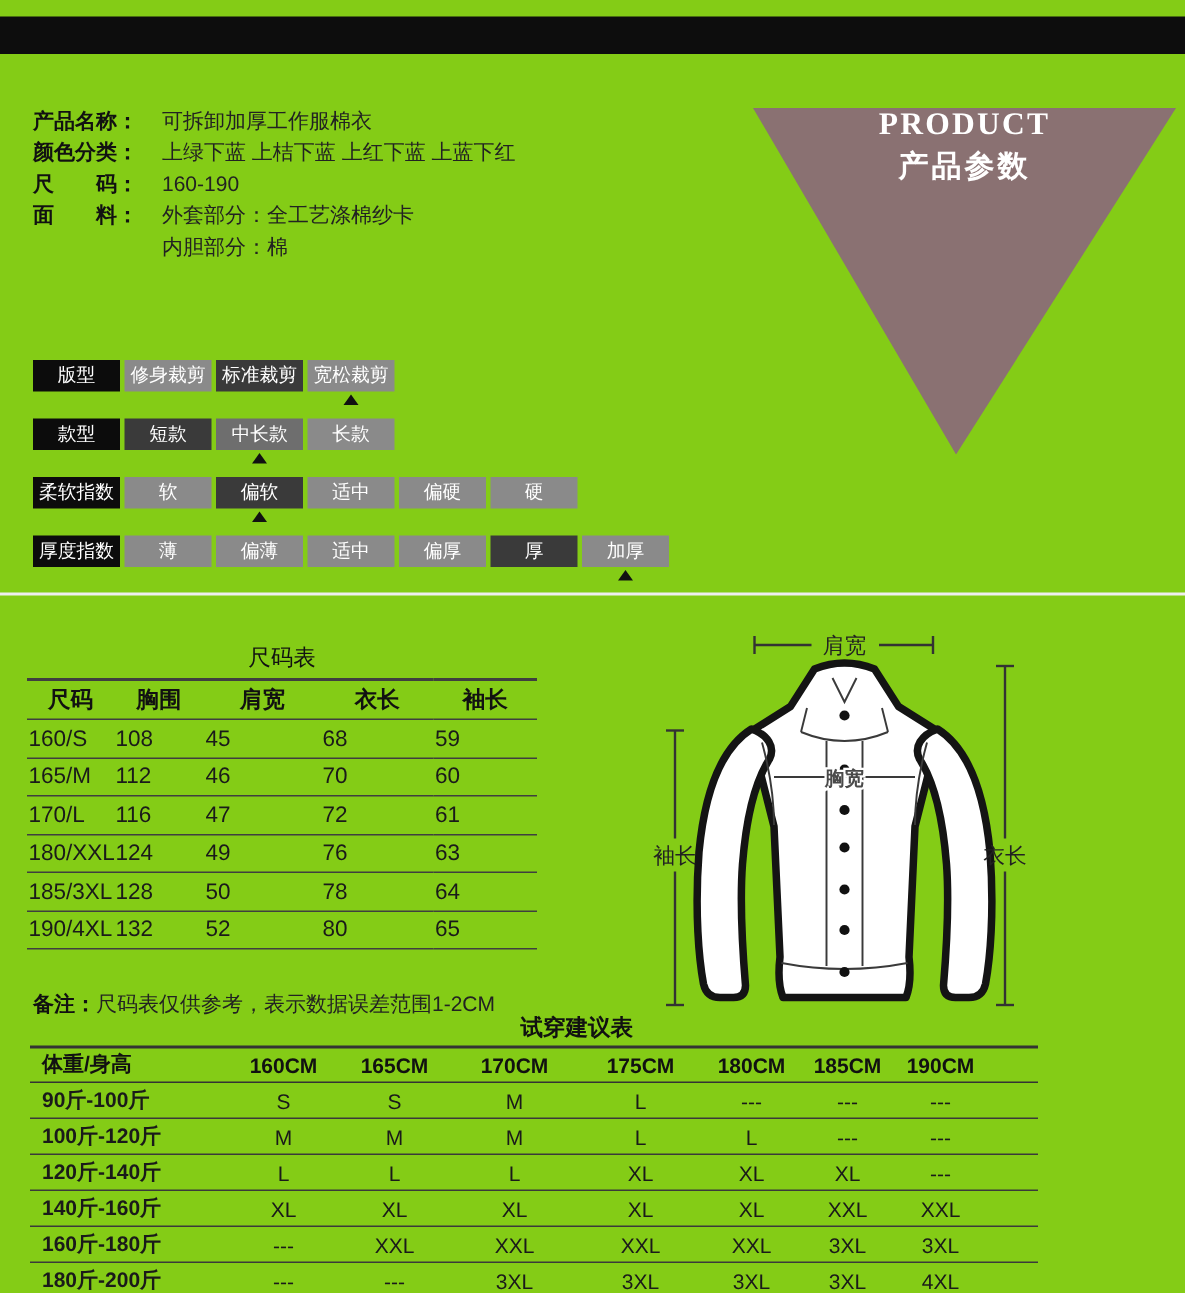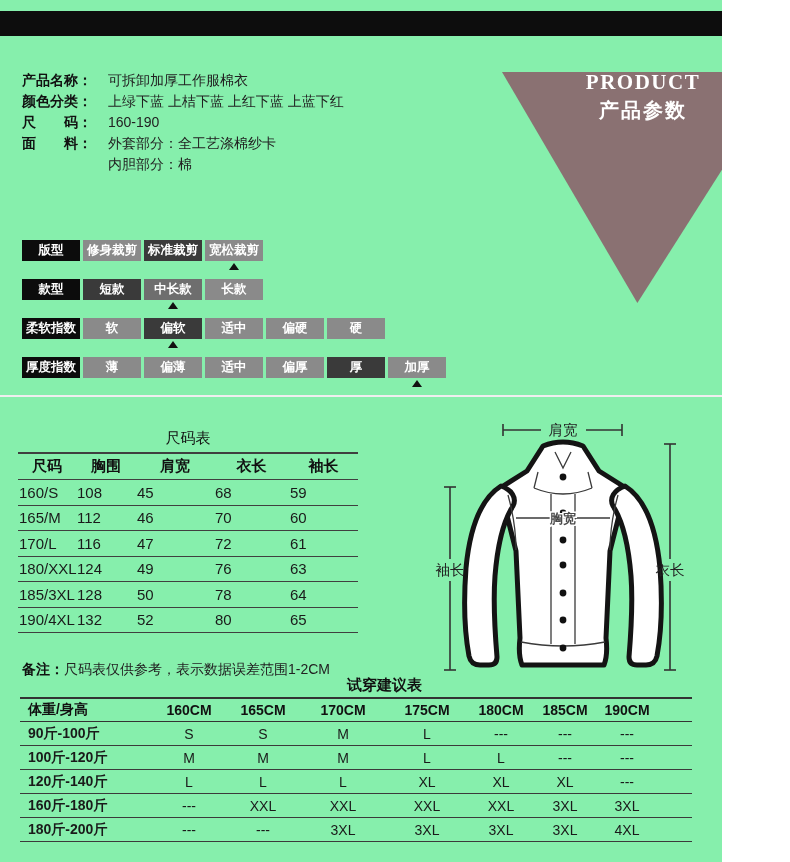--- a/index.html
+++ b/index.html
@@ -1,16 +1,16 @@
 <!DOCTYPE html>
 <html><head>
 <meta charset="utf-8">
 <style>
   html,body{margin:0;padding:0;background:#fff;}
-  #canvas{position:relative;width:722px;height:862px;background:#86efac;overflow:hidden;
+  #canvas{position:relative;width:790px;height:862px;background:#84cc16;overflow:hidden;
           font-family:"Liberation Sans",sans-serif;color:#1a1a1a;}
 
   .topbar{position:absolute;left:0;top:11px;width:790px;height:25px;background:#0d0d0d;}
 
   
   .pinfo{position:absolute;left:22px;top:70px;font-size:14px;line-height:21px;}
   .pirow{white-space:nowrap;}
   .pilbl{display:inline-block;width:86px;font-weight:bold;color:#111;}
   .pival{color:#222;}
 
@@ -18,21 +18,21 @@
   .tri{position:absolute;left:502px;top:72px;width:282px;height:231px;background:#8a7172;
        -webkit-clip-path:polygon(0 0,100% 0,48% 100%);clip-path:polygon(0 0,100% 0,48% 100%);
        text-align:center;color:#fff;}
   .tri-inner{}
   .tri .en{font-family:"Liberation Serif",serif;font-weight:bold;font-size:21px;line-height:21px;letter-spacing:1.5px;}
   .tri .cn{font-size:20px;font-weight:bold;margin-top:4px;letter-spacing:2px;}
 
   
   .attr-row{position:absolute;left:22px;display:flex;gap:3px;}
   .blk{width:58px;height:21px;line-height:21px;text-align:center;color:#fff;
-       font-size:12.5px;font-weight:bold;}
+       font-size:12.5px;font-weight:normal;}
   .optwrap{position:relative;width:58px;height:21px;}
   .optwrap .blk{width:100%;height:100%;}
   .blk.label{background:#0c0c0c;}
   .blk.gray{background:#8a8a8a;}
   .blk.dark{background:#3a3a3a;}
   .blk.mid{background:#6e6e6e;}
   .arrow{position:absolute;left:50%;top:23px;margin-left:-5px;width:0;height:0;
          border-left:5px solid transparent;border-right:5px solid transparent;
          border-bottom:7px solid #111;}
 
@@ -328,20 +328,31 @@
           <td class="">L</td>
           <td class="">L</td>
           <td class="">L</td>
           <td class="">XL</td>
           <td class="">XL</td>
           <td class="">XL</td>
           <td class="">---</td>
           <td></td>
         </tr>
         <tr>
+          <td class="rowlabel">140斤-160斤</td>
+          <td class="">XL</td>
+          <td class="">XL</td>
+          <td class="">XL</td>
+          <td class="">XL</td>
+          <td class="">XL</td>
+          <td class="">XXL</td>
+          <td class="">XXL</td>
+          <td></td>
+        </tr>
+        <tr>
           <td class="rowlabel">160斤-180斤</td>
           <td class="">---</td>
           <td class="">XXL</td>
           <td class="">XXL</td>
           <td class="">XXL</td>
           <td class="">XXL</td>
           <td class="">3XL</td>
           <td class="">3XL</td>
           <td></td>
         </tr>

